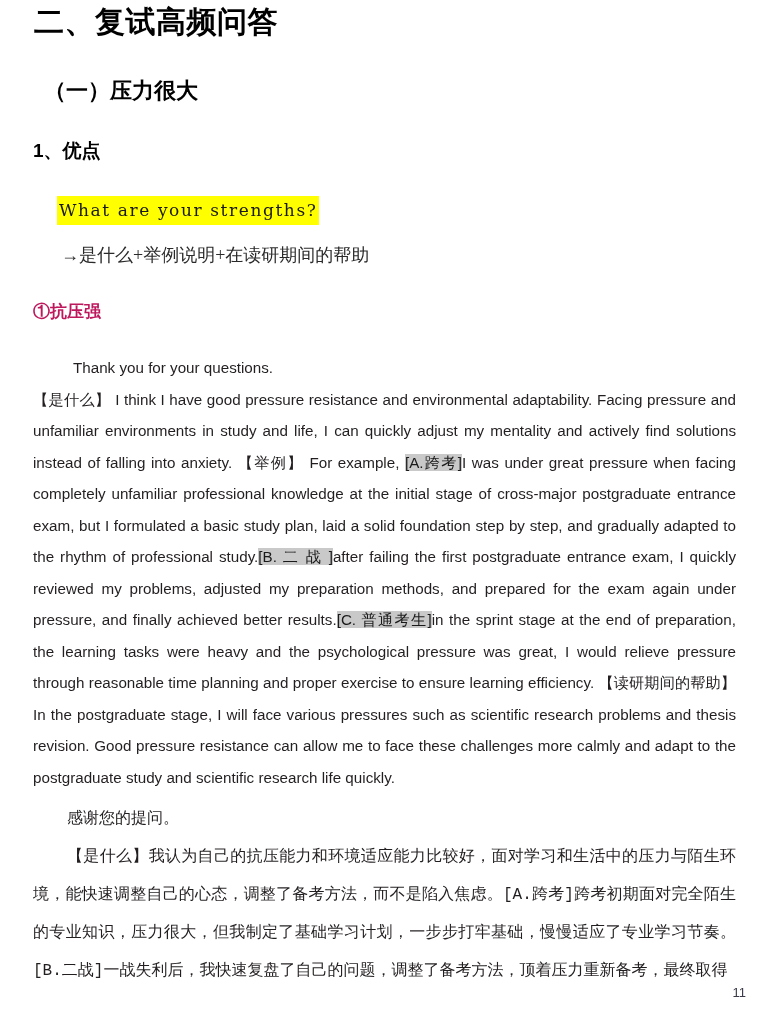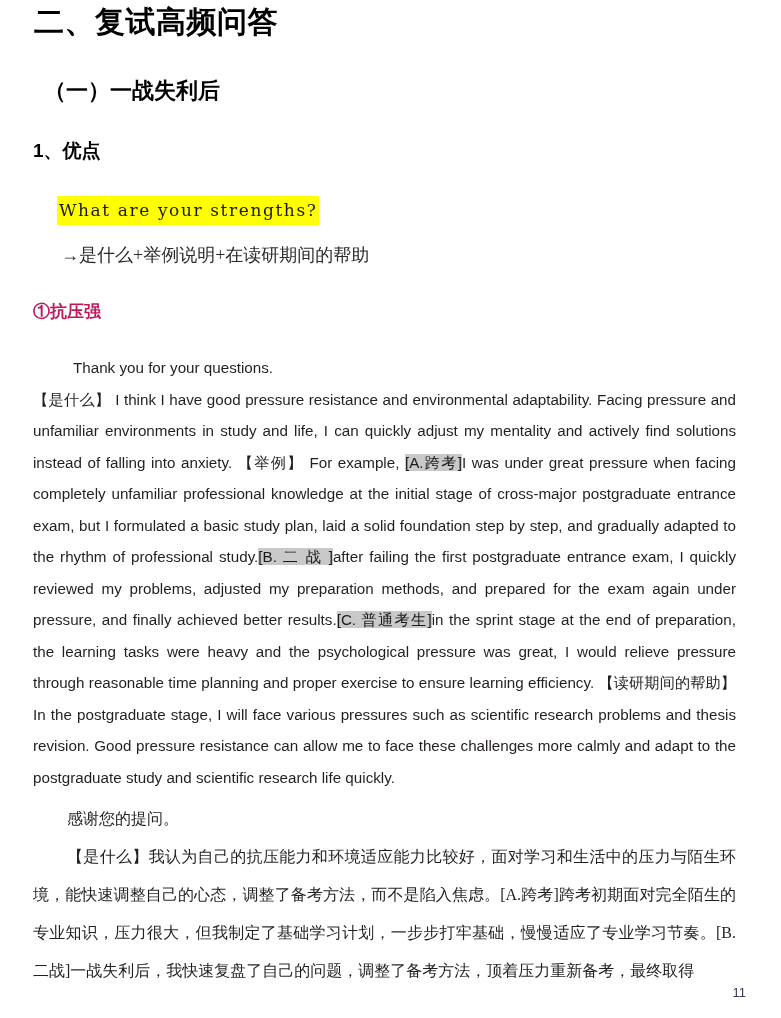--- a/index.html
+++ b/index.html
@@ -113,21 +113,21 @@
   }
   .body-en p.indent {
     text-indent: 40px;
   }
 
   .body-zh {
     position: absolute;
     left: 33px;
     top: 800px;
     width: 703px;
-    font-family: Liberation Serif, serif;
+    font-family: Liberation Mono, monospace;
     font-size: 16px;
     line-height: 38px;
     color: #231f20;
     text-align: justify;
   }
   .body-zh p {
     margin: 0;
   }
   .body-zh p.indent {
     text-indent: 34px;
@@ -147,21 +147,21 @@
     color: #3a3a4a;
   }
 </style>
 </head>
 <body>
 
 <div class="page">
 
   <div class="h-main">二、复试高频问答</div>
 
-  <div class="h-sub">（一）一战失利后</div>
+  <div class="h-sub">（一）压力很大</div>
 
   <div class="h-item">1、优点</div>
 
   <div class="q-wrap">
     <span class="q-text">What are your strengths?</span>
   </div>
 
   <div class="q-note">→是什么+举例说明+在读研期间的帮助</div>
 
   <div class="h-point">①抗压强</div>

